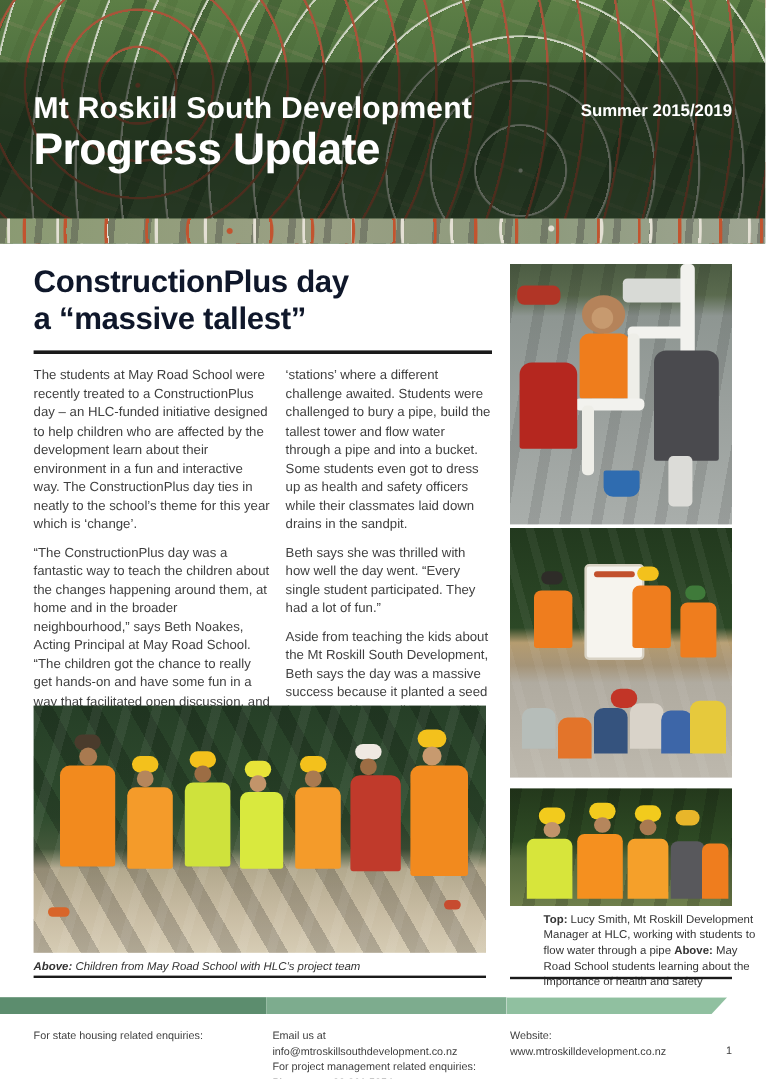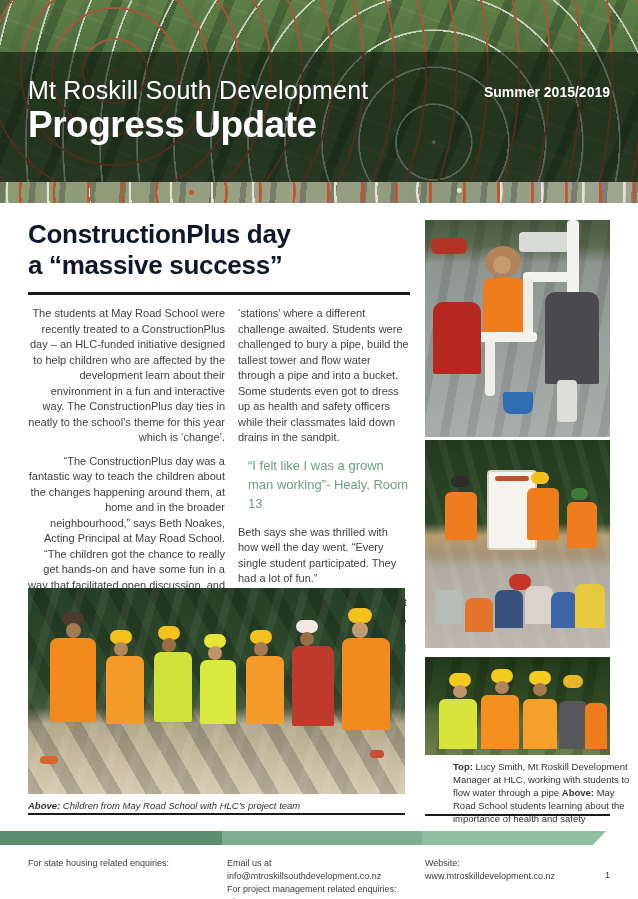--- a/index.html
+++ b/index.html
@@ -18,31 +18,31 @@
   }
   .hero-bottom { position:absolute; left:0; bottom:0; width:638px; height:21px;
     background:
       repeating-radial-gradient(circle at 30% 50%, #c2542f 0 2px, transparent 3px 34px),
       repeating-radial-gradient(circle at 72% 40%, #e4e0d4 0 2px, transparent 3px 41px),
       repeating-linear-gradient(95deg, rgba(60,60,60,0.35) 0 6px, transparent 6px 30px),
       linear-gradient(90deg, #8a9a72, #9aa084 40%, #8d9a7c 70%, #a0a694 100%);
   }
   .hero-overlay { position:absolute; left:0; top:52px; width:638px; height:130px;
     background:rgba(10,18,11,0.58); color:#fff; }
-  .hero-title1 { position:absolute; left:28px; top:24px; font-size:25px; font-weight:400; letter-spacing:0.2px; }
+  .hero-title1 { position:absolute; left:28px; top:24px; font-size:25px; font-weight:700; letter-spacing:0.2px; }
   .hero-title2 { position:absolute; left:28px; top:52px; font-size:37px; font-weight:800; letter-spacing:-0.5px; }
   .hero-badge  { position:absolute; right:28px; top:32px; font-size:14px; font-weight:700; }
 
   
   .headline { position:absolute; left:28px; top:219px; font-size:26px; line-height:31px;
     font-weight:800; color:#0f172a; letter-spacing:-0.3px; }
   .rule-head { position:absolute; left:28px; top:292px; width:382px; height:3px; background:#1a1a1a; }
 
   .cols { position:absolute; left:28px; top:306px; width:382px; display:flex; gap:13px; }
-  .col1 { width:197px;text-align:right; }
+  .col1 { width:197px; }
   .col2 { width:172px; }
   .body-p { font-size:11px; line-height:15.5px; color:#3f3f3f; margin-bottom:8px; }
   .quote { font-size:13px; line-height:19px; color:#6f9e80; padding-left:10px; margin:10px 0 12px 0; }
 
   
   .photo { position:absolute; overflow:hidden; }
   .photo-main { left:28px; top:588px; width:377px; height:206px;
     background:
       repeating-linear-gradient(105deg, rgba(255,255,255,0.06) 0 8px, transparent 8px 24px),
       repeating-linear-gradient(60deg, rgba(0,0,0,0.18) 0 14px, transparent 14px 34px),
@@ -94,33 +94,32 @@
     <div class="hero-bottom"></div>
     <div class="hero-overlay">
       <div class="hero-title1">Mt Roskill South Development</div>
       <div class="hero-title2">Progress Update</div>
       <div class="hero-badge">Summer 2015/2019</div>
     </div>
   </div>
 
   <div class="headline">
     <div>ConstructionPlus day</div>
-    <div>a “massive success”</div>
+    <div>a “massive tallest”</div>
   </div>
   <div class="rule-head"></div>
 
   <div class="cols">
     <div class="col1">
       <p class="body-p">The students at May Road School were recently treated to a ConstructionPlus day – an HLC-funded initiative designed to help children who are affected by the development learn about their environment in a fun and interactive way. The ConstructionPlus day ties in neatly to the school’s theme for this year which is ‘change’.</p>
       <p class="body-p">“The ConstructionPlus day was a fantastic way to teach the children about the changes happening around them, at home and in the broader neighbourhood,” says Beth Noakes, Acting Principal at May Road School. “The children got the chance to really get hands-on and have some fun in a way that facilitated open discussion, and opportunities to ask questions about the development.”</p>
       <p class="body-p">Students participated in three construction-related activities over the course of the day. Each class rotated around activity</p>
     </div>
     <div class="col2">
       <p class="body-p">‘stations’ where a different challenge awaited. Students were challenged to bury a pipe, build the tallest tower and flow water through a pipe and into a bucket. Some students even got to dress up as health and safety officers while their classmates laid down drains in the sandpit.</p>
-      <p class="quote">“I felt like I was a grown man working”- Healy, Room 13</p>
       <p class="body-p">Beth says she was thrilled with how well the day went. “Every single student participated. They had a lot of fun.”</p>
       <p class="body-p">Aside from teaching the kids about the Mt Roskill South Development, Beth says the day was a massive success because it planted a seed for some of her pupils. “Some kids really shone. I think we may have some future surveyors and engineers on our hands!”</p>
     </div>
   </div>
 
   <div class="photo photo-main">
     <div class="blob" style="left:34px;top:24px;width:22px;height:13px;background:#4a3b2c;border-radius:7px;"></div>
     <div class="blob round" style="left:38px;top:35px;width:15px;height:15px;background:#a97a50;"></div>
     <div class="blob" style="left:22px;top:50px;width:46px;height:84px;background:#f28a1e;border-radius:8px 8px 2px 2px;"></div>
     <div class="blob" style="left:82px;top:42px;width:22px;height:14px;background:#f3c11c;border-radius:8px;"></div>

